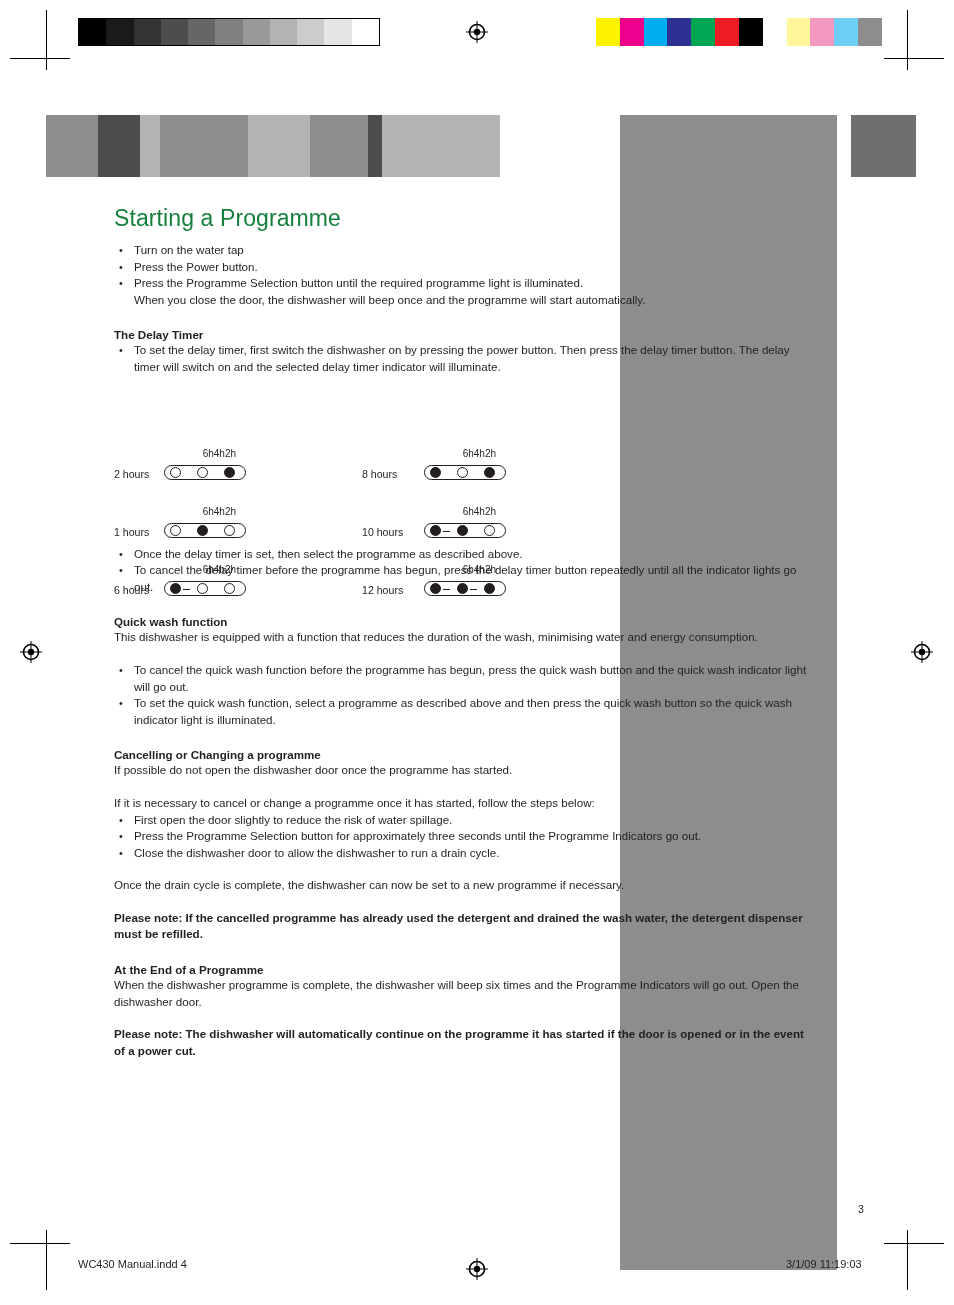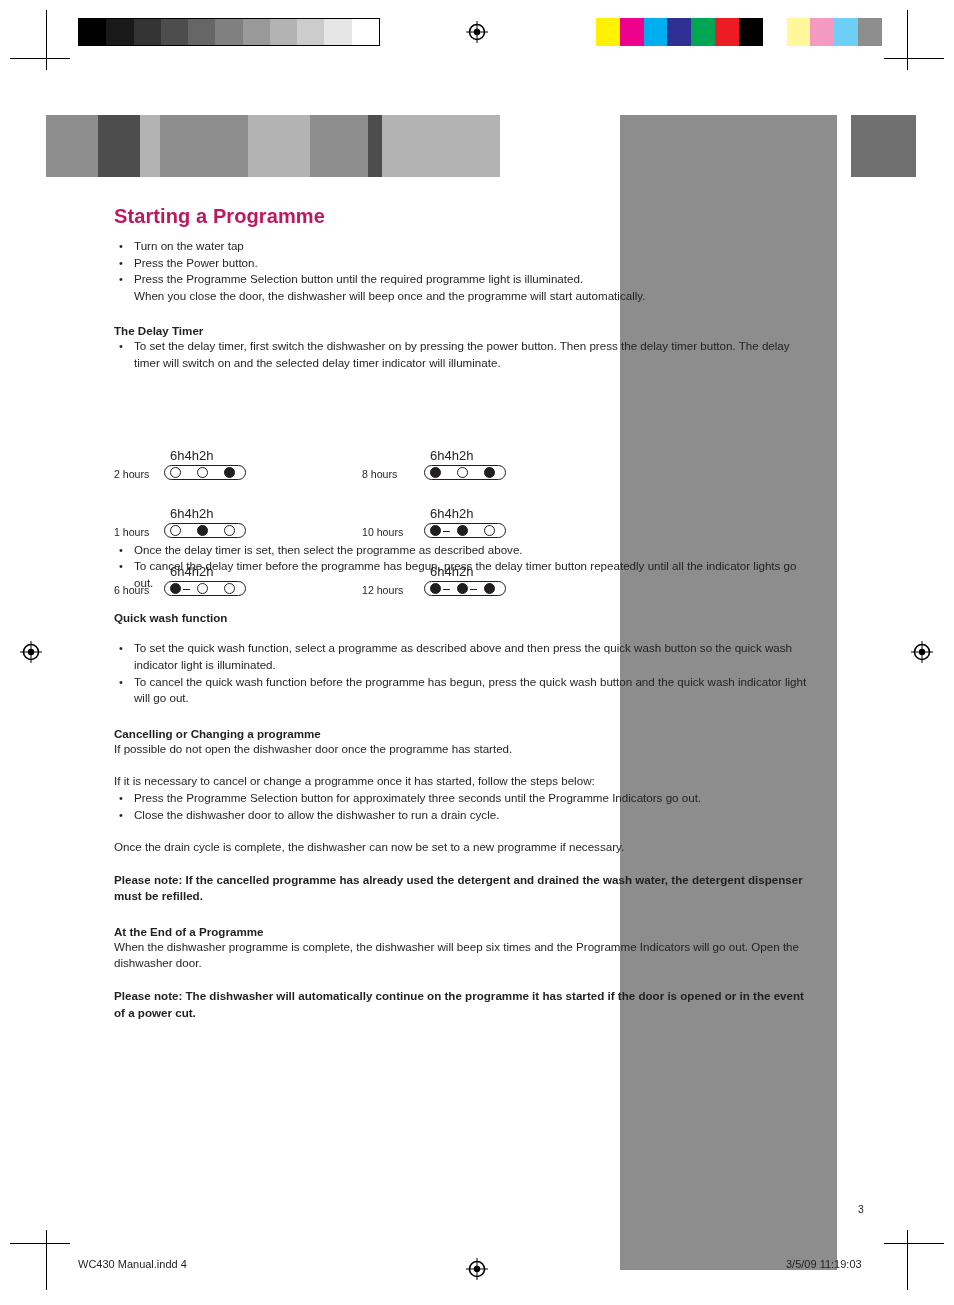--- a/index.html
+++ b/index.html
@@ -40,35 +40,35 @@
   .blocks{position:absolute;left:46px;top:115px;height:62px;display:flex;}
   .blocks div{height:62px;}
 
   
   .right-panel{position:absolute;left:620px;top:115px;width:217px;height:1155px;background:#8d8d8d;}
   .right-panel-2{position:absolute;left:851px;top:115px;width:65px;height:62px;background:#6f6f6f;}
 
   
   .content{position:absolute;left:114px;top:205px;width:700px;}
   h1{
-    font-size:20px;font-weight:bold;color:#be185d;margin:0 0 10px 0;
+    font-size:23px;font-weight:normal;color:#15803d;margin:0 0 10px 0;
     letter-spacing:0.1px;
   }
   .p{font-size:11.6px;line-height:16.6px;margin:0;}
   .bold{font-weight:bold;}
   ul{list-style:none;margin:0;padding:0;}
   li{position:relative;padding-left:20px;font-size:11.6px;line-height:16.6px;}
   li:before{content:"•";position:absolute;left:5px;top:0;color:#231f20;font-size:11px;}
   .sec{margin-top:20px;}
   .hdr{font-size:11.6px;font-weight:bold;margin:0 0 1px 0;}
 
   
   .diagram{position:absolute;left:114px;top:448px;width:560px;height:160px;}
   .dt-label{position:absolute;font-size:10.6px;color:#231f20;white-space:nowrap;}
-  .dt-ticks{position:absolute;font-size:13px;color:#231f20;width:90px;display:flex;justify-content:flex-start;}
+  .dt-ticks{position:absolute;font-size:10px;color:#231f20;width:90px;display:flex;justify-content:flex-end;}
   .dt-panel{position:absolute;width:82px;height:15px;border:1px solid #231f20;border-radius:8px;box-sizing:border-box;background:#fff;}
   .dot{position:absolute;width:11px;height:11px;border-radius:50%;border:1px solid #231f20;box-sizing:border-box;top:1px;background:#fff;}
   .dot.on{background:#231f20;}
   .dash{position:absolute;width:7px;height:1px;background:#231f20;top:6.5px;}
 
   .pagenum{position:absolute;left:858px;top:1203px;font-size:10.5px;color:#231f20;}
 
   .footer-left{position:absolute;left:78px;top:1258px;font-size:11px;color:#231f20;}
   .footer-right{position:absolute;left:786px;top:1258px;font-size:11px;color:#231f20;}
 </style>
@@ -180,31 +180,33 @@
 
     <div style="height:170px"></div>
 
     <ul>
       <li>Once the delay timer is set, then select the programme as described above.</li>
       <li>To cancel the delay timer before the programme has begun, press the delay timer button repeatedly until all the indicator lights go out.</li>
     </ul>
 
     <div class="sec">
       <p class="hdr">Quick wash function</p>
+      <p class="p">This dishwasher is equipped with a function that reduces the duration of the wash, minimising water and energy consumption.</p>
       <ul style="margin-top:16px">
+        <li>To cancel the quick wash function before the programme has begun, press the quick wash button and the quick wash indicator light will go out.</li>
         <li>To set the quick wash function, select a programme as described above and then press the quick wash button so the quick wash indicator light is illuminated.</li>
-        <li>To cancel the quick wash function before the programme has begun, press the quick wash button and the quick wash indicator light will go out.</li>
       </ul>
     </div>
 
     <div class="sec">
       <p class="hdr">Cancelling or Changing a programme</p>
       <p class="p">If possible do not open the dishwasher door once the programme has started.</p>
       <p class="p" style="margin-top:16px">If it is necessary to cancel or change a programme once it has started, follow the steps below:</p>
       <ul>
+        <li>First open the door slightly to reduce the risk of water spillage.</li>
         <li>Press the Programme Selection button for approximately three seconds until the Programme Indicators go out.</li>
         <li>Close the dishwasher door to allow the dishwasher to run a drain cycle.</li>
       </ul>
       <p class="p" style="margin-top:16px">Once the drain cycle is complete, the dishwasher can now be set to a new programme if necessary.</p>
       <p class="p bold" style="margin-top:16px">Please note: If the cancelled programme has already used the detergent and drained the wash water, the detergent dispenser must be refilled.</p>
     </div>
 
     <div class="sec">
       <p class="hdr">At the End of a Programme</p>
       <p class="p">When the dishwasher programme is complete, the dishwasher will beep six times and the Programme Indicators will go out.  Open the dishwasher door.</p>
@@ -280,15 +282,15 @@
         <div class="dot on" style="left: 5px;"></div>
         <div class="dot on" style="left: 32px;"></div>
         <div class="dot on" style="left: 59px;"></div>
         <div class="dash" style="left: 18px;"></div>
         <div class="dash" style="left: 45px;"></div>
       </div>
     </div>
 
   <div class="pagenum">3</div>
   <div class="footer-left">WC430 Manual.indd   4</div>
-  <div class="footer-right">3/5/09   11:19:03</div>
+  <div class="footer-right">3/1/09   11:19:03</div>
 
 </div>
 
 </body></html>

